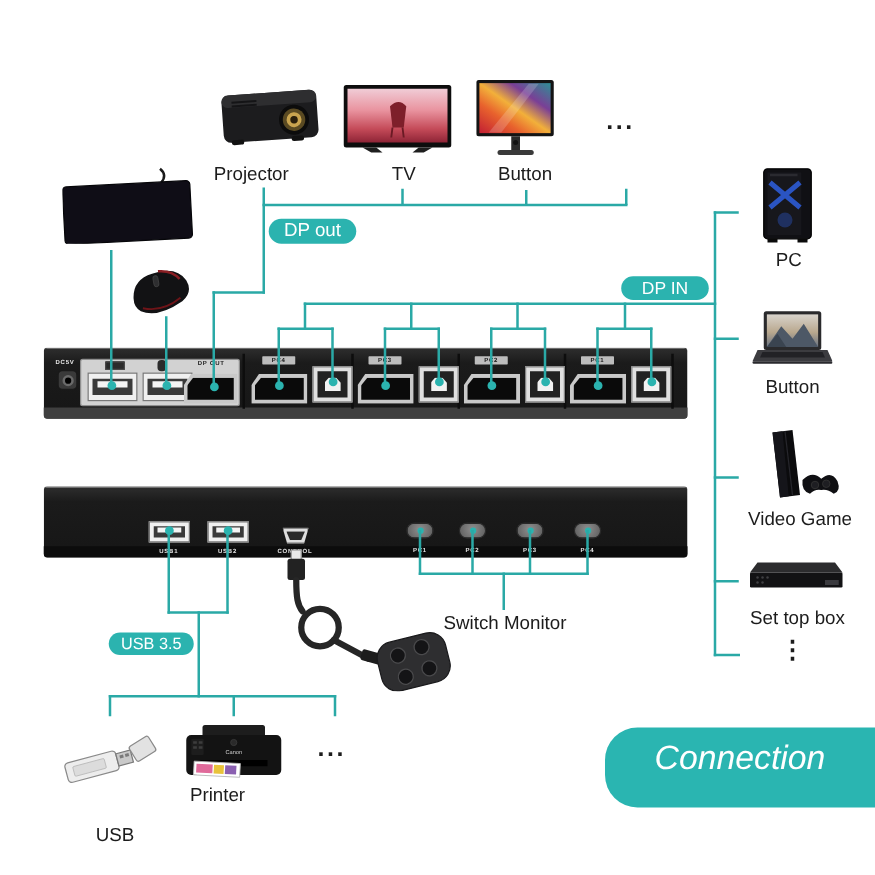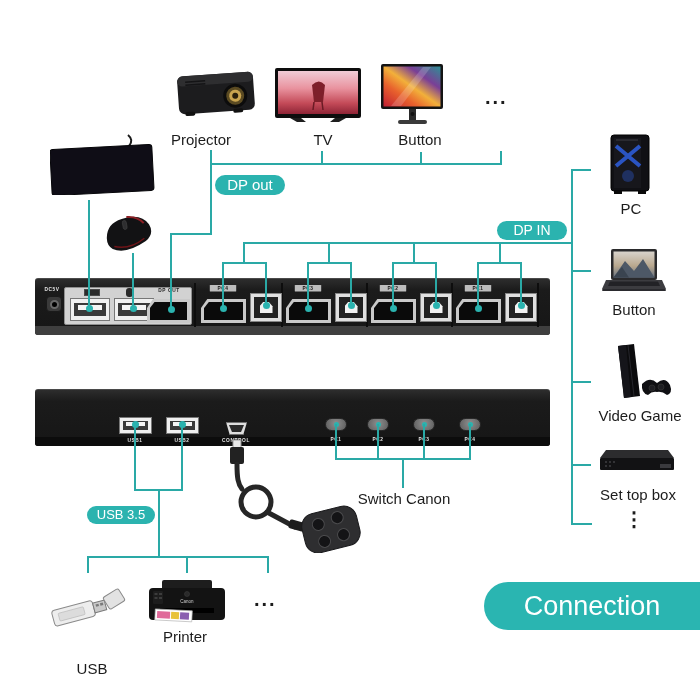--- a/index.html
+++ b/index.html
@@ -7,22 +7,22 @@
           font-family:"Liberation Sans",sans-serif;}
   
   .hline,.vline{position:absolute;background:#2aa9a6;}
   .hline{height:2px;} .vline{width:2px;}
   .cdot{position:absolute;width:7px;height:7px;border-radius:50%;background:#2bb3af;z-index:30;}
   
   .dev-label{position:absolute;color:#1c1c1c;font-size:15px;text-align:center;white-space:nowrap;z-index:5;}
   .ellip{position:absolute;color:#1c1c1c;font-size:20px;font-weight:700;letter-spacing:2px;z-index:5;}
   .badge{position:absolute;background:#2bb3af;color:#fff;text-align:center;border-radius:11px;
          white-space:nowrap;z-index:40;box-sizing:border-box;}
-  .banner{position:absolute;left:484px;top:582px;width:216px;height:48px;background:#2ab5b1;color:#fff;
-          font-size:27px;line-height:48px;text-align:center;border-radius:26px 0 0 26px;z-index:40;}
+  .banner{position:absolute;left:484px;top:582px;width:216px;height:64px;background:#2ab5b1;color:#fff;
+          font-size:27px;line-height:48px;text-align:center;border-radius:26px 0 0 26px;z-index:40;font-style:italic;}
   
   .panel{position:absolute;left:35px;width:515px;height:56px;border-radius:3px;z-index:10;
          background:linear-gradient(#2d2d2d,#1b1b1b 20%,#161616);border-top:1px solid #4a4a4a;}
   .panel .bottomband{position:absolute;left:0;right:0;bottom:0;height:9px;border-radius:0 0 3px 3px;}
   .back .bottomband{background:#3f3f3f;}
   .front .bottomband{background:#0c0c0c;}
   .seam{position:absolute;width:2px;height:44px;top:4px;background:#0d0d0d;}
   .plate{position:absolute;background:#d2d2d2;border:1px solid #8f8f8f;border-radius:2px;box-sizing:border-box;}
   
   .tiny{position:absolute;font-size:8px;font-weight:bold;letter-spacing:1px;color:#e6e6e6;
@@ -242,23 +242,23 @@
   <div class="dev-label" style="left:380px;top:131px;width:80px">Button</div>
   <div class="ellip" style="left:485px;top:86px">...</div>
 
   <div class="dev-label" style="left:591px;top:200px;width:80px">PC</div>
   <div class="dev-label" style="left:594px;top:301px;width:80px">Button</div>
   <div class="dev-label" style="left:590px;top:407px;width:100px">Video Game</div>
   <div class="dev-label" style="left:588px;top:486px;width:100px">Set top box</div>
   <div class="ellip" style="left:624px;top:507px;letter-spacing:0">⋮</div>
 
   <div class="dev-label" style="left:52px;top:660px;width:80px">USB</div>
-  <div class="dev-label" style="left:145px;top:628px;width:80px">Printer</div>
+  <div class="dev-label" style="left:134px;top:628px;width:80px">Printer</div>
   <div class="ellip" style="left:254px;top:588px">...</div>
-  <div class="dev-label" style="left:354px;top:490px;width:100px">Switch Canon</div>
+  <div class="dev-label" style="left:354px;top:490px;width:100px">Switch Monitor</div>
 
   <div class="vline" style="left:210px;top:150px;height:85px"></div>
   <div class="vline" style="left:321px;top:151px;height:13px"></div>
   <div class="vline" style="left:420px;top:152px;height:12px"></div>
   <div class="vline" style="left:500px;top:151px;height:13px"></div>
   <div class="hline" style="left:210px;top:163px;width:292px"></div>
   <div class="hline" style="left:170px;top:233px;width:42px"></div>
   <div class="vline" style="left:170px;top:233px;height:75px;z-index:20"></div>
 
   <div class="vline" style="left:88px;top:200px;height:108px;z-index:20"></div>

